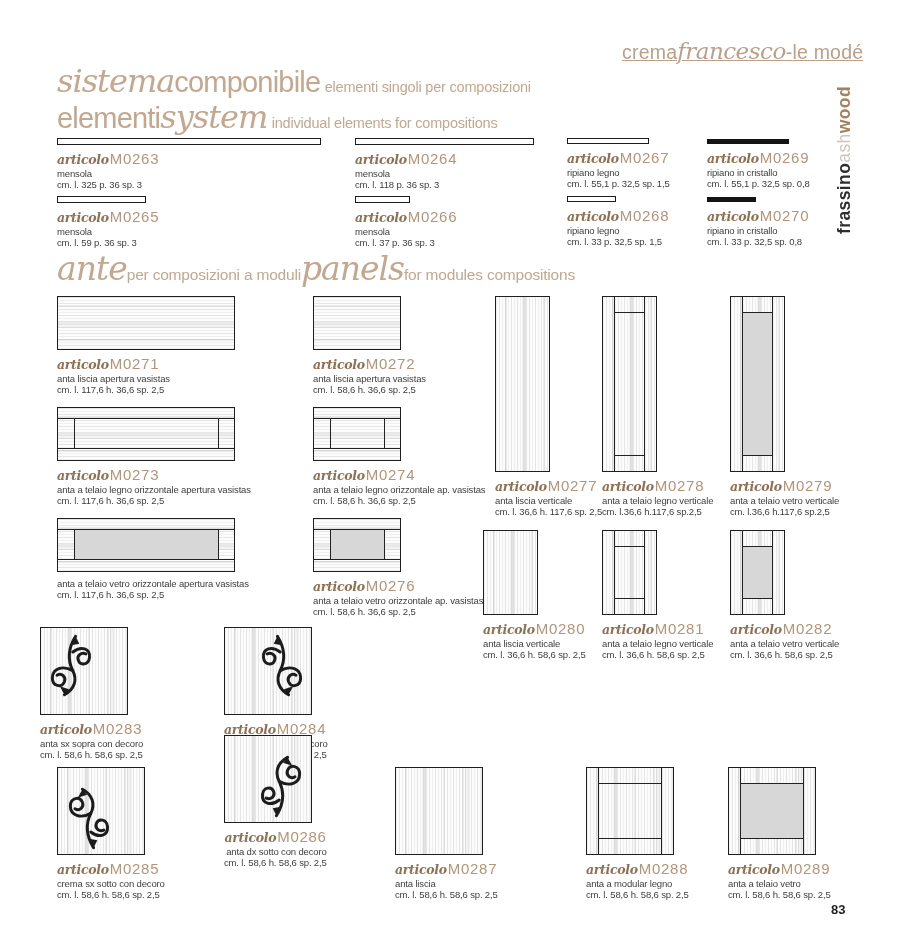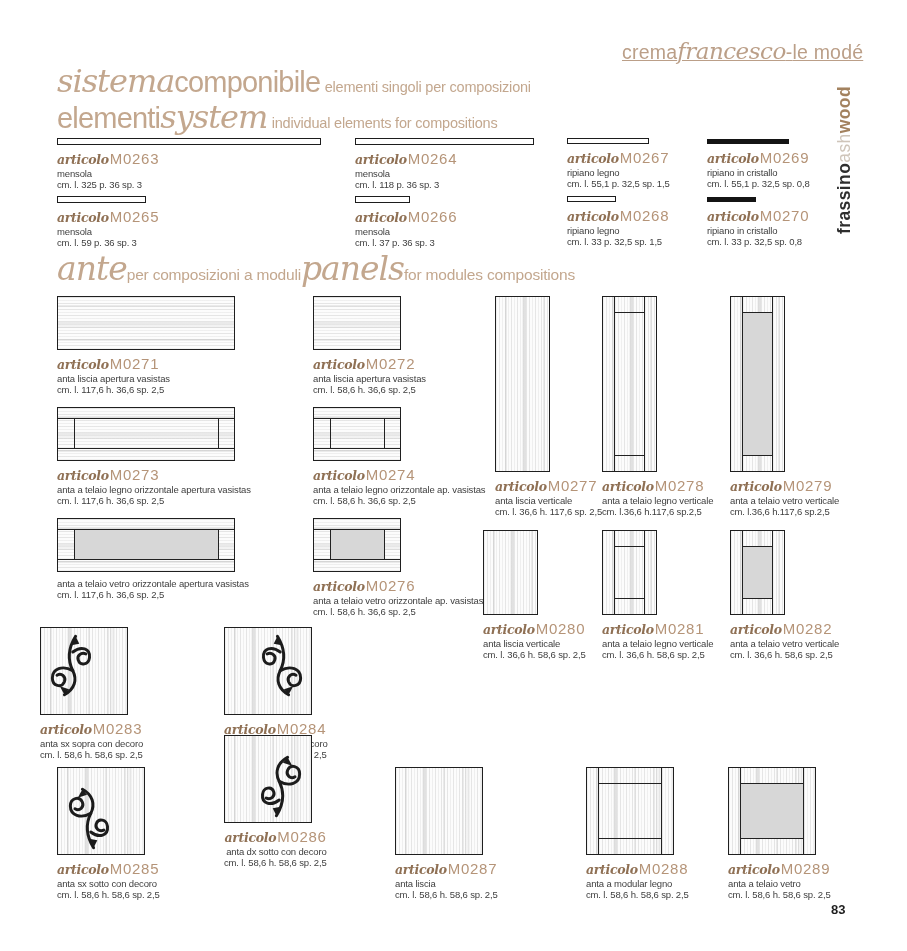--- a/index.html
+++ b/index.html
@@ -363,21 +363,21 @@
               <path d="M31 42 C20 36 9 40 9 50 C9 59 19 61 22 54 C24 49 19 44 14 47"></path>
               <path d="M31 22 C40 15 50 18 49 28 C48 36 39 37 37 31 C35 26 40 22 45 24"></path>
             </g>
             <path d="M34 5 L28 15 L38 13 Z" fill="#1c1c1c"></path>
             <path d="M22 68 L17 59 L27 62 Z" fill="#1c1c1c"></path>
           </svg>
     </div>
       </div>
     <div class="lbl">
         <div class="codeline"><span class="articolo">articolo</span><span class="code">M0285</span></div>
-    <div class="desc">anta sx sotto con decoro</div>
+    <div class="desc">crema sx sotto con decoro</div>
     <div class="desc">cm. l. 58,6 h. 58,6 sp. 2,5</div>
       </div>
   </div>
 
   <div class="item" style="left:224px;top:735px;text-align:right;">
     <div style="position:relative;width:88px;height:88px;">
         <div class="p gv" style="width:88px;height:88px;">
       <svg class="decor br" viewBox="0 0 56 72" width="52" height="68">
             <g fill="none" stroke="#1c1c1c" stroke-width="3.2" stroke-linecap="round">
               <path d="M34 5 C26 18 25 30 31 42 C36 52 33 62 22 68"></path>

